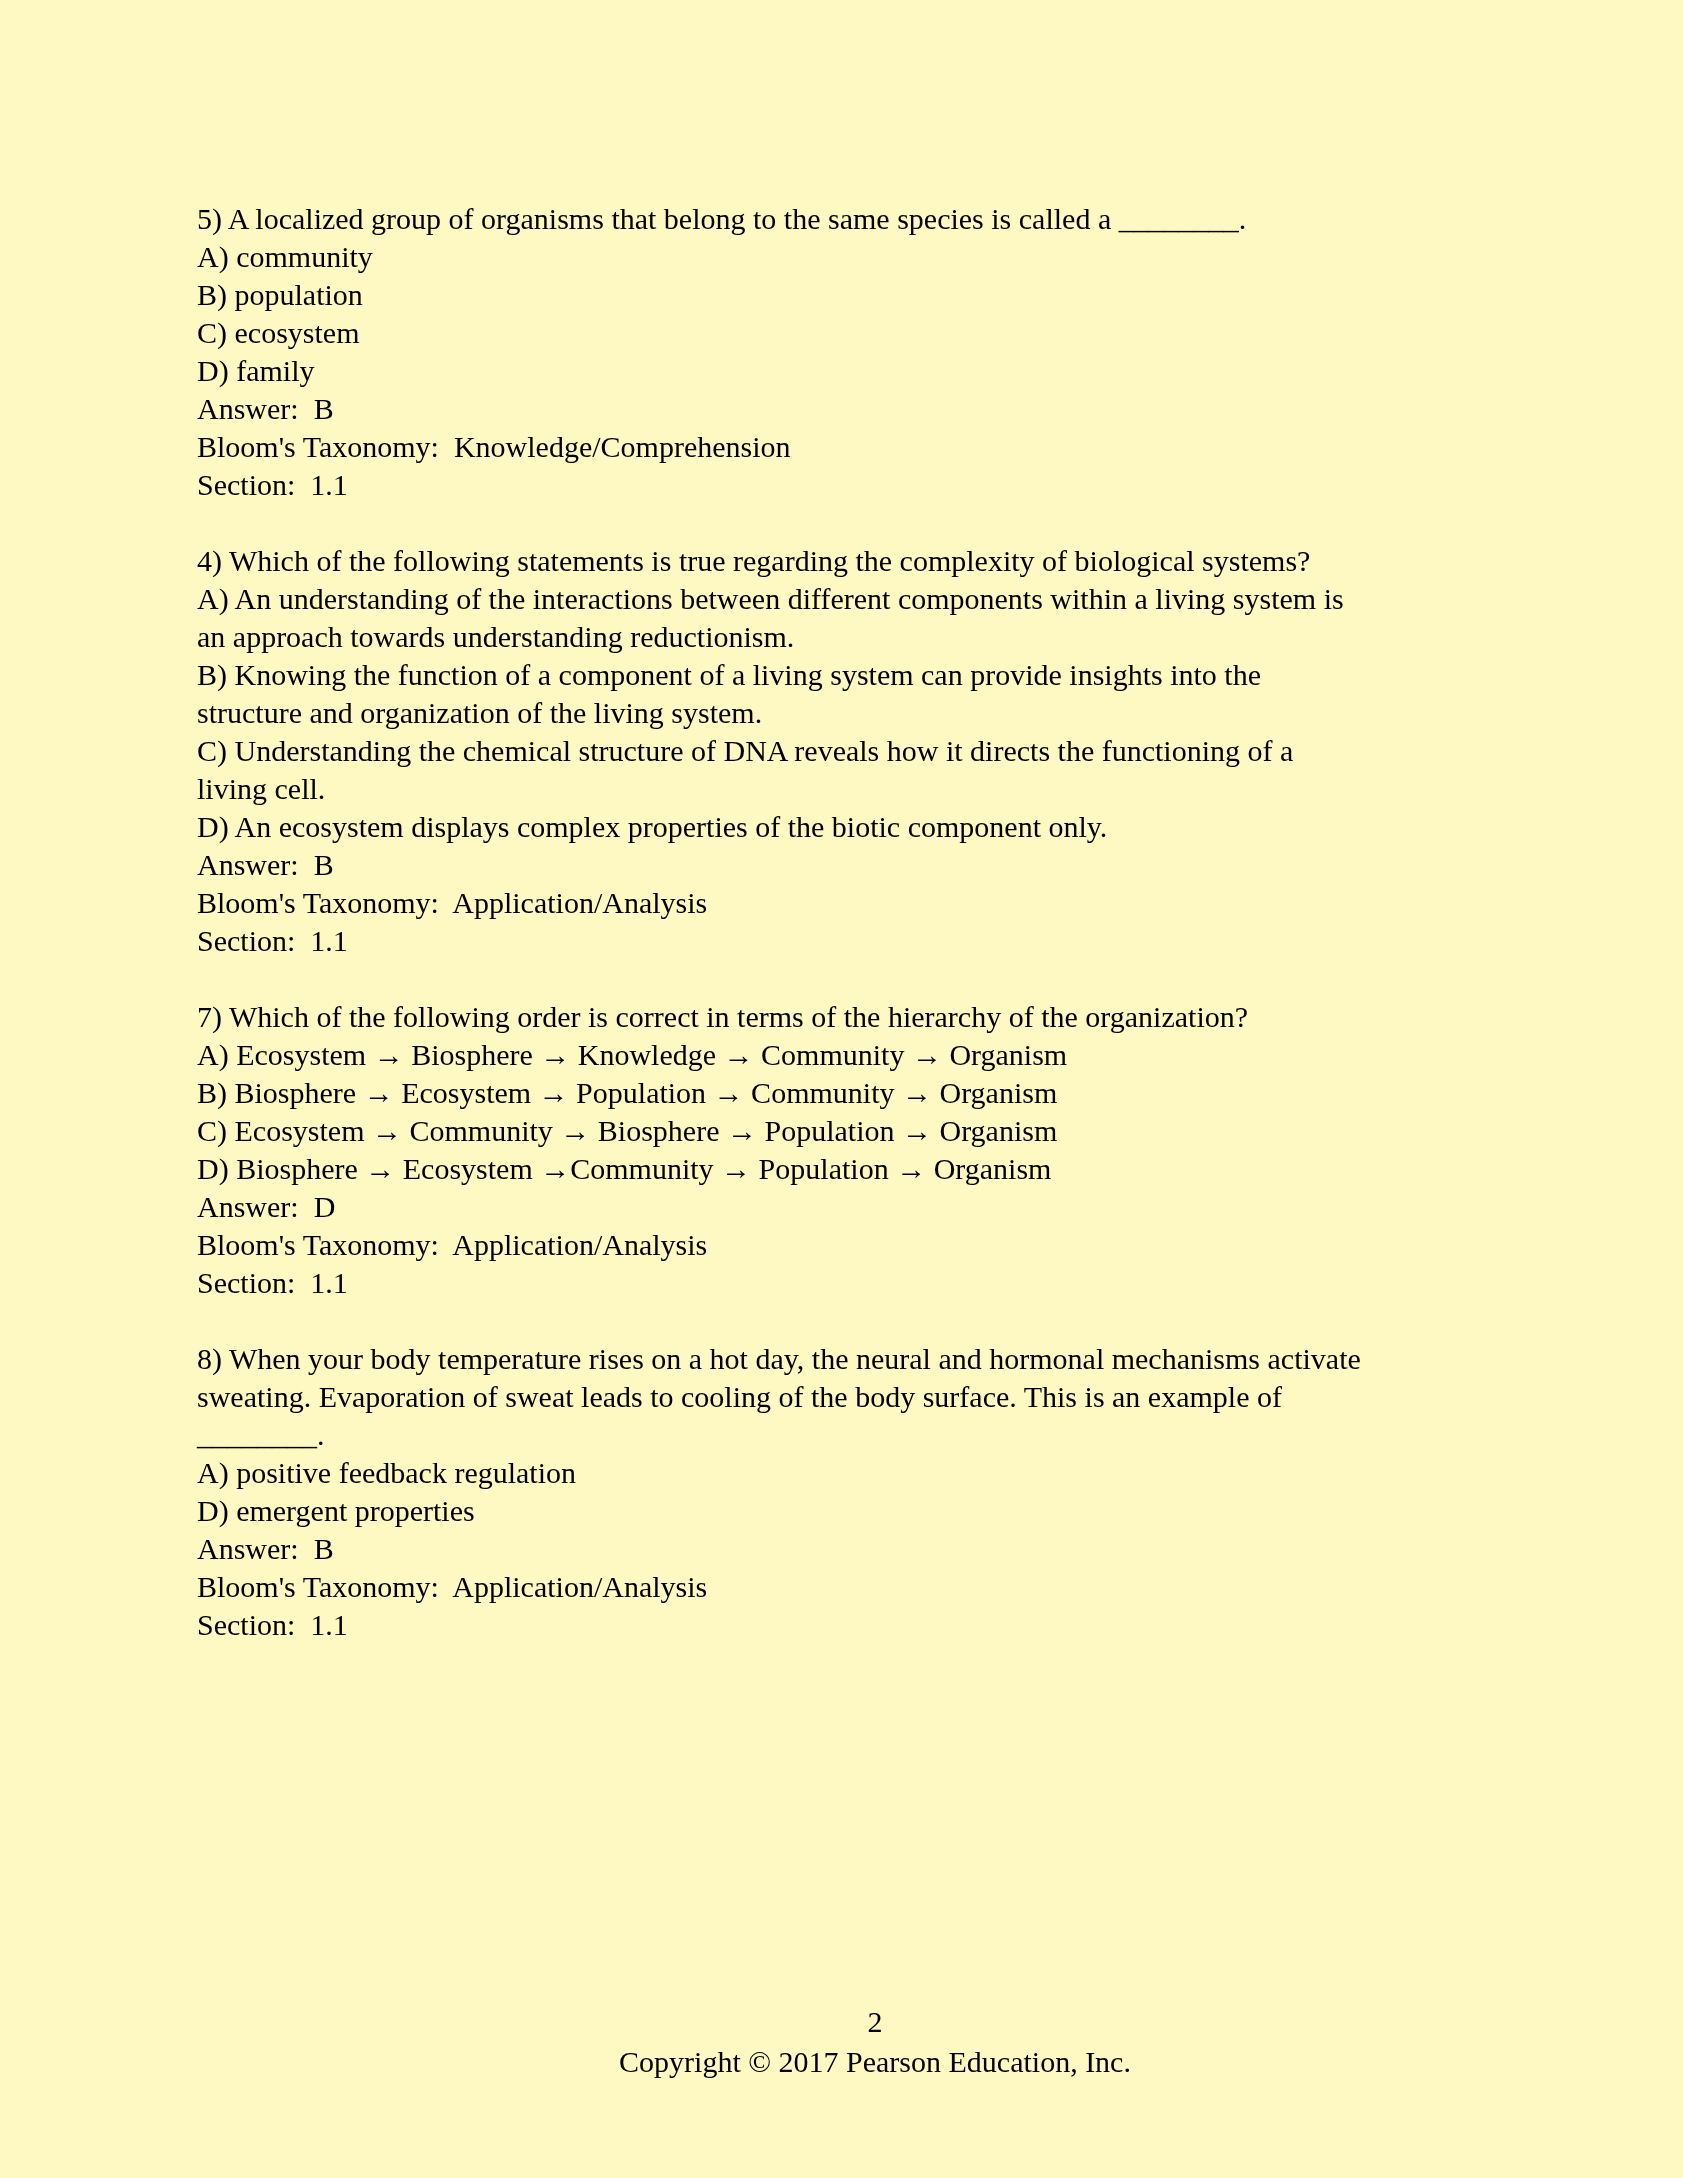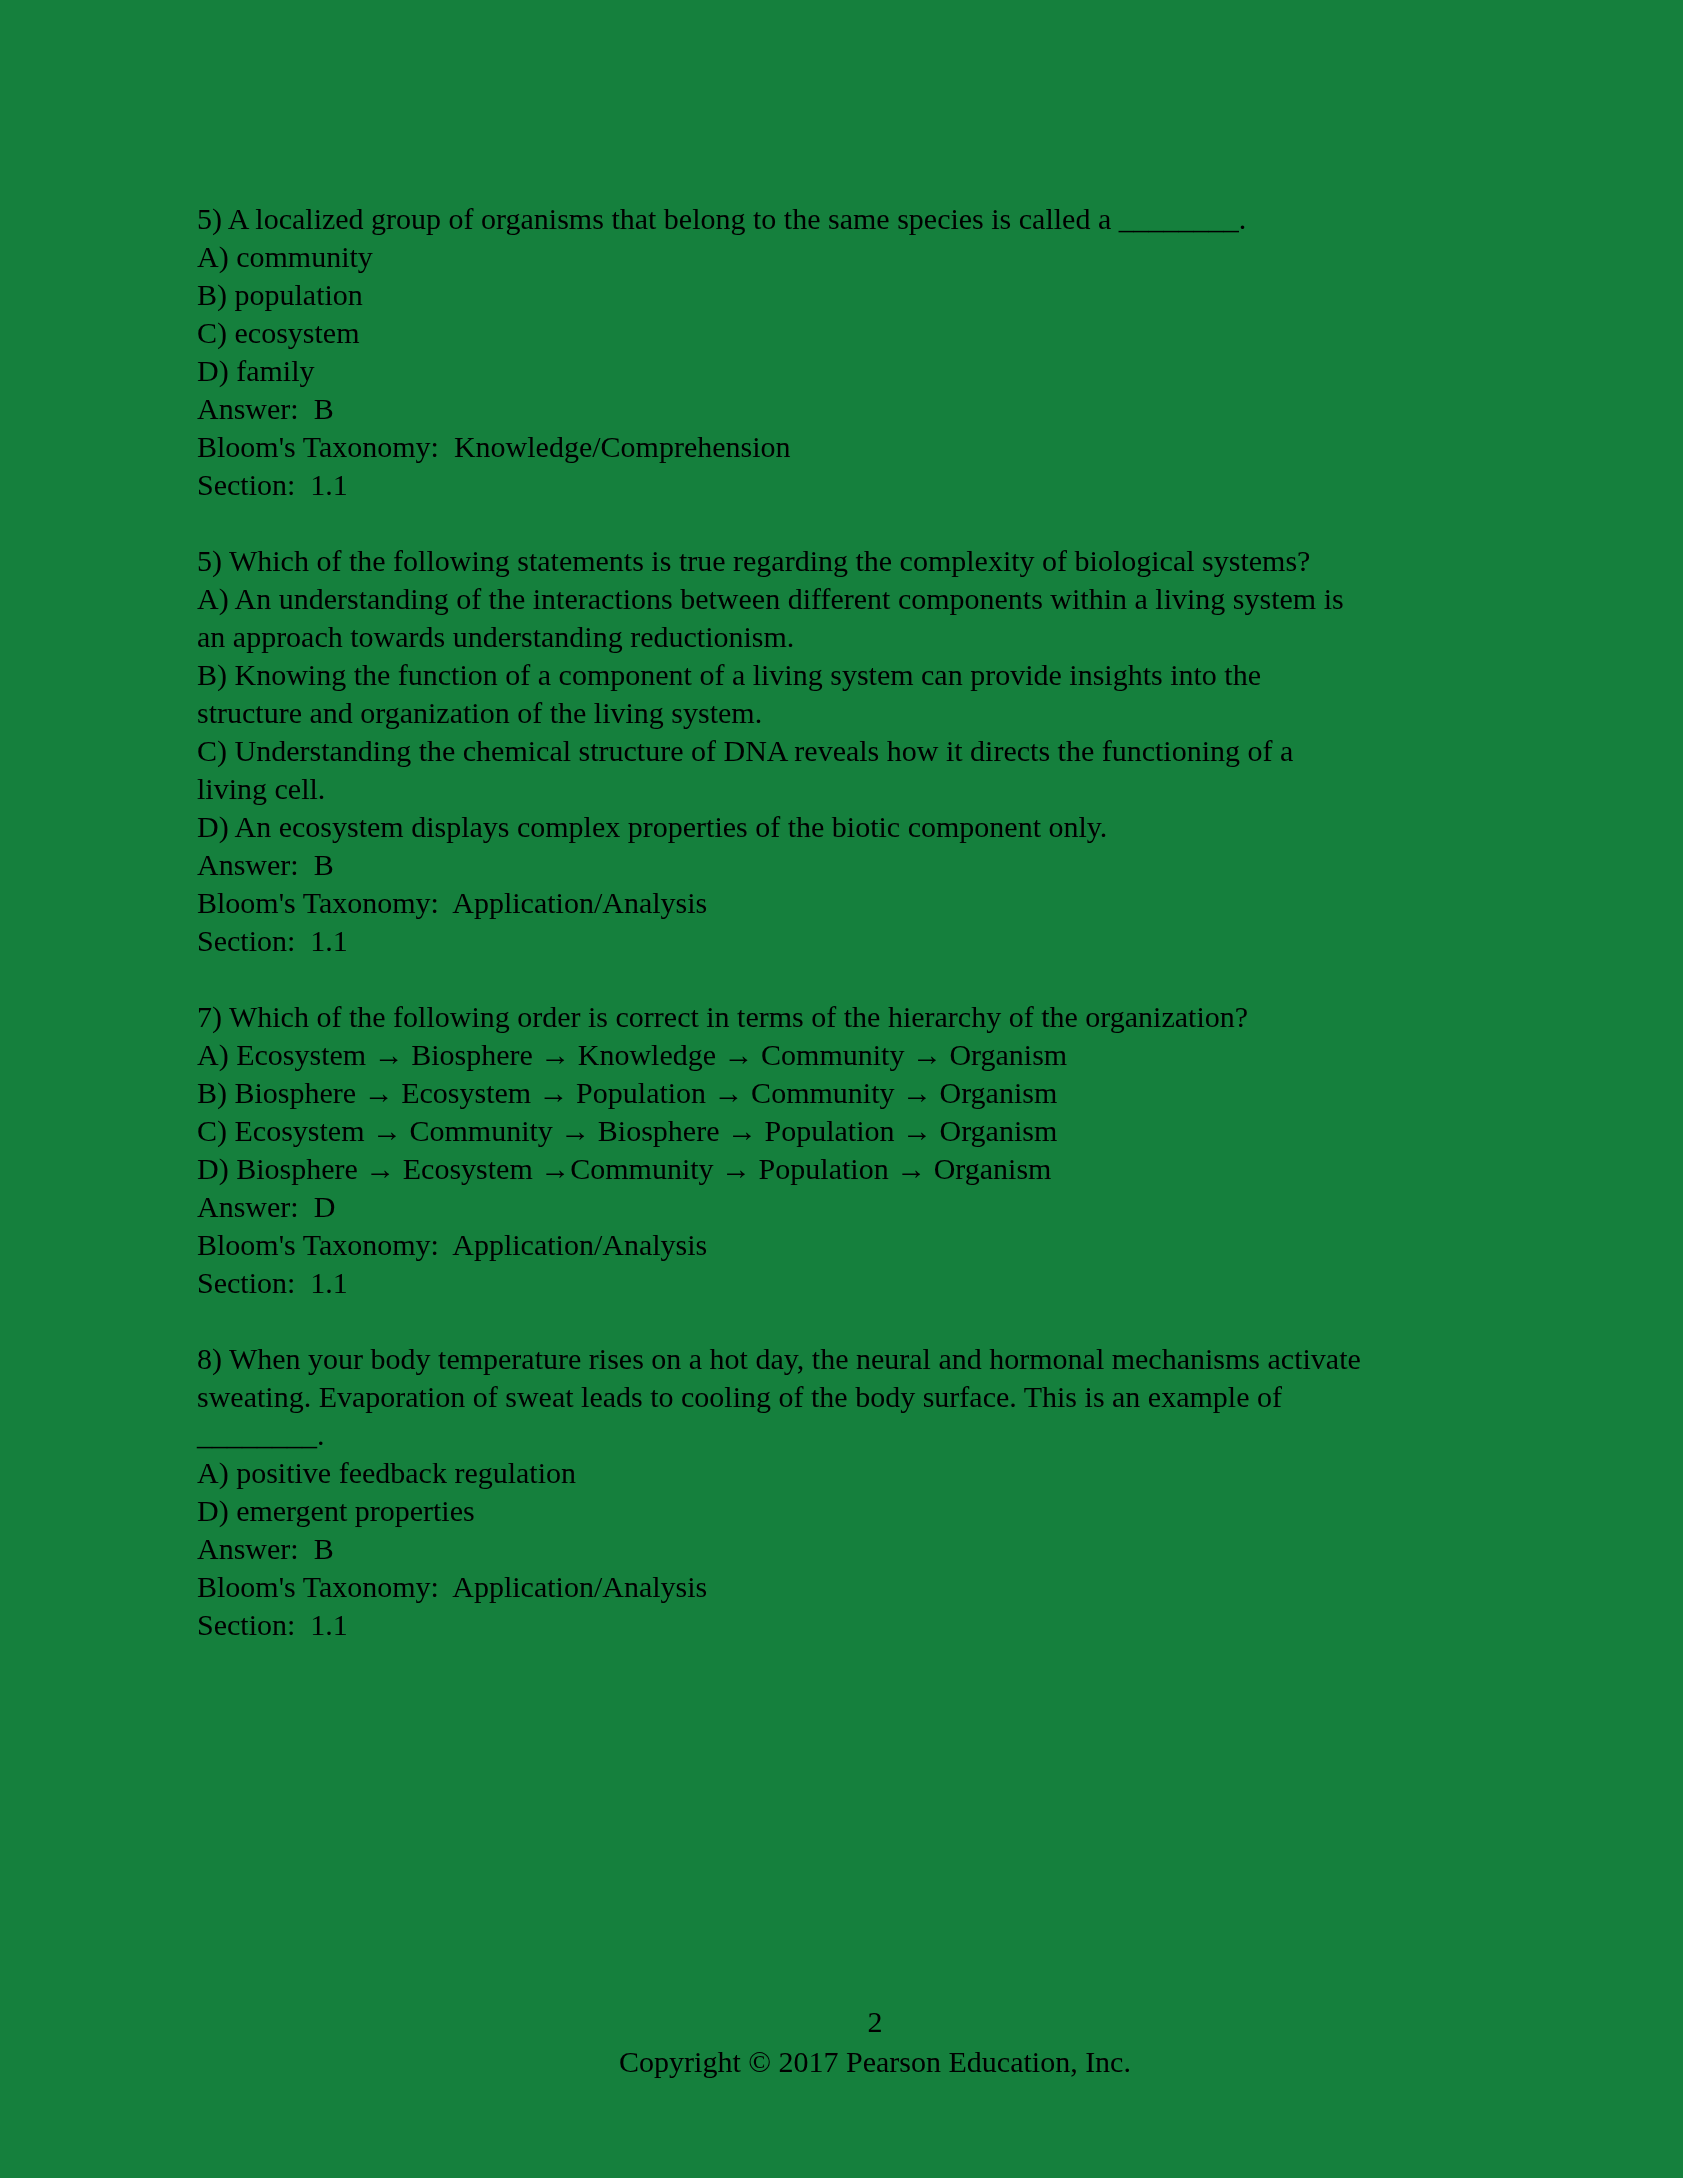--- a/index.html
+++ b/index.html
@@ -4,21 +4,21 @@
 <style>
   html, body {
     margin: 0;
     padding: 0;
     background: #ffffff;
   }
   .page {
     position: relative;
     width: 1683px;
     height: 2178px;
-    background: #15803d;
+    background: #fef9c3;
     overflow: hidden;
     font-family: "Liberation Serif", serif;
     font-size: 30px;
     color: #000000;
   }
   .content {
     position: absolute;
     left: 197px;
     top: 200px;
     width: 1376px;
@@ -50,21 +50,21 @@
         <div class="line">5) A localized group of organisms that belong to the same species is called a ________.</div>
         <div class="line">A) community</div>
         <div class="line">B) population</div>
         <div class="line">C) ecosystem</div>
         <div class="line">D) family</div>
         <div class="line">Answer:  B</div>
         <div class="line">Bloom's Taxonomy:  Knowledge/Comprehension</div>
         <div class="line">Section:  1.1</div>
       </div>
       <div class="question-block">
-        <div class="line"><span>5) Which of the following statements is </span><span class="italic">true</span><span> regarding the complexity of biological systems?</span></div>
+        <div class="line"><span>4) Which of the following statements is </span><span class="italic">true</span><span> regarding the complexity of biological systems?</span></div>
         <div class="line">A) An understanding of the interactions between different components within a living system is</div>
         <div class="line">an approach towards understanding reductionism.</div>
         <div class="line">B) Knowing the function of a component of a living system can provide insights into the</div>
         <div class="line">structure and organization of the living system.</div>
         <div class="line">C) Understanding the chemical structure of DNA reveals how it directs the functioning of a</div>
         <div class="line">living cell.</div>
         <div class="line">D) An ecosystem displays complex properties of the biotic component only.</div>
         <div class="line">Answer:  B</div>
         <div class="line">Bloom's Taxonomy:  Application/Analysis</div>
         <div class="line">Section:  1.1</div>

